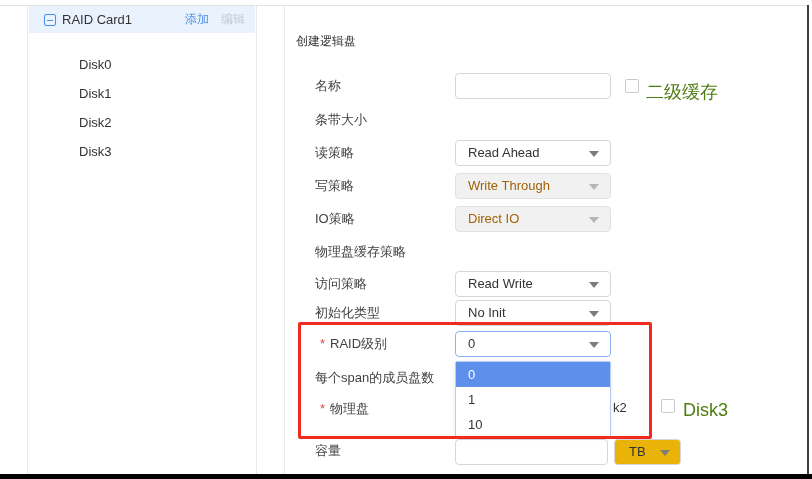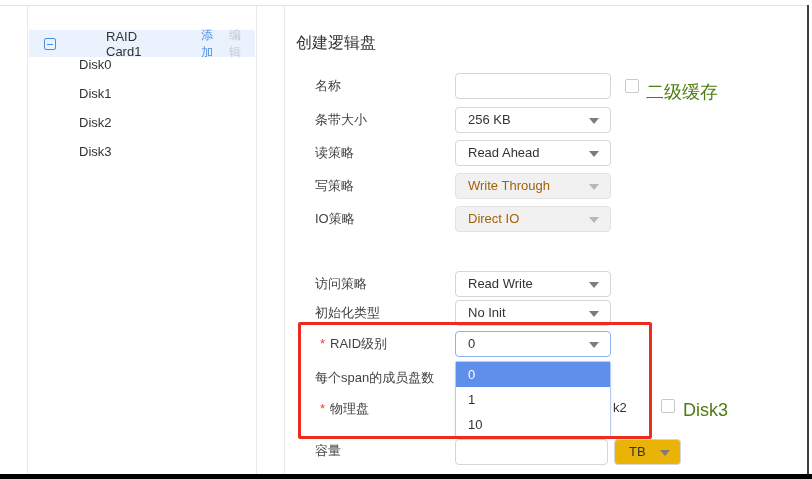--- a/index.html
+++ b/index.html
@@ -7,34 +7,34 @@
   .page { position:relative; width:812px; height:479px; background:#fff; overflow:hidden; }
 
   
   .frame-top    { position:absolute; left:0;   top:5px;   width:808px; height:1px; background:#e2e2e2; }
   .frame-right  { position:absolute; left:807px; top:5px; width:2px;  height:469px; background:#3f3f3f; }
   .frame-bottom { position:absolute; left:0;   top:474px; width:812px; height:5px; background:#000; }
 
   
   .left-panel { position:absolute; left:27px; top:6px; width:230px; height:468px;
                 background:#fff; border-left:1px solid #e9e9e9; border-right:1px solid #e9e9e9; }
-  .tree-row-active { position:absolute; left:1px; right:1px; top:24px; height:27px;
-                     background:#e9f2fd; display:flex; align-items:center;gap:44px; }
+  .tree-row-active { position:absolute; left:1px; right:1px; top:0; height:27px;
+                     background:#e9f2fd; display:flex; align-items:center; }
   .exp { width:12px; height:12px; border:1px solid #4a8ee6; border-radius:2px;
          margin-left:15px; position:relative; flex:none; }
   .exp::after { content:""; position:absolute; left:2px; right:2px; top:5px; height:1.5px; background:#4a8ee6; }
   .tree-label { margin-left:6px; font-size:13px; color:#333; }
   .tree-links { margin-left:auto; margin-right:10px; display:flex; gap:12px; font-size:12px; }
   .link-add  { color:#4a8ee6; cursor:pointer; }
   .link-edit { color:#c6cad1; }
   .disk-item { position:absolute; left:51px; height:26px; line-height:26px; font-size:13px; color:#333; }
 
   
   .card-border { position:absolute; left:284px; top:6px; width:1px; height:468px; background:#e9e9e9; }
-  .panel-title { position:absolute; left:296px; top:33px; font-size:16px; color:#333; }
+  .panel-title { position:absolute; left:296px; top:33px; font-size:12px; color:#333; }
 
   .f-label { position:absolute; left:315px; height:26px; line-height:26px; font-size:13px; color:#424242; white-space:nowrap; }
   .req { color:#e0483e; margin-right:5px; }
   .sel { position:absolute; left:455px; width:156px; height:26px; background:#fff;
          border:1px solid #d6d6d6; border-radius:4px; font-size:13px; color:#333;
          line-height:24px; padding-left:12px; }
   .sel .arr { position:absolute; right:11px; top:10px; width:0; height:0;
               border:5px solid transparent; border-top:6px solid #7c7c7c; border-bottom:none; }
   .sel.disabled { background:#f1f1f1; border-color:#e2e2e2; color:#a16207; }
   .sel.disabled .arr { border-top-color:#b6b6b6; }
@@ -91,43 +91,40 @@
 
   <div class="card-border"></div>
   <div class="panel-title">创建逻辑盘</div>
 
   <div class="f-label" style="top:73px;">名称</div>
   <input class="txt" style="top: 73px;" type="text" value="">
   <span class="cb" style="left:625px; top:79px;"></span>
   <span class="cb-label" style="left:646px; top:80px;">二级缓存</span>
 
   <div class="f-label" style="top:107px;">条带大小</div>
-  <div class="sel" style="top:107px;">
-    <span>256 KB</span>
-    <span class="arr"></span>
-  </div>
 
   <div class="f-label" style="top:140px;">读策略</div>
   <div class="sel" style="top:140px;">
     <span>Read Ahead</span>
     <span class="arr"></span>
   </div>
 
   <div class="f-label" style="top:173px;">写策略</div>
   <div class="sel disabled" style="top:173px;">
     <span>Write Through</span>
     <span class="arr"></span>
   </div>
 
   <div class="f-label" style="top:206px;">IO策略</div>
   <div class="sel disabled" style="top:206px;">
     <span>Direct IO</span>
     <span class="arr"></span>
   </div>
 
+  <div class="f-label" style="top:239px;">物理盘缓存策略</div>
 
   <div class="f-label" style="top:271px;">访问策略</div>
   <div class="sel" style="top:271px;">
     <span>Read Write</span>
     <span class="arr"></span>
   </div>
 
   <div class="f-label" style="top:300px;">初始化类型</div>
   <div class="sel" style="top:300px;">
     <span>No Init</span>

